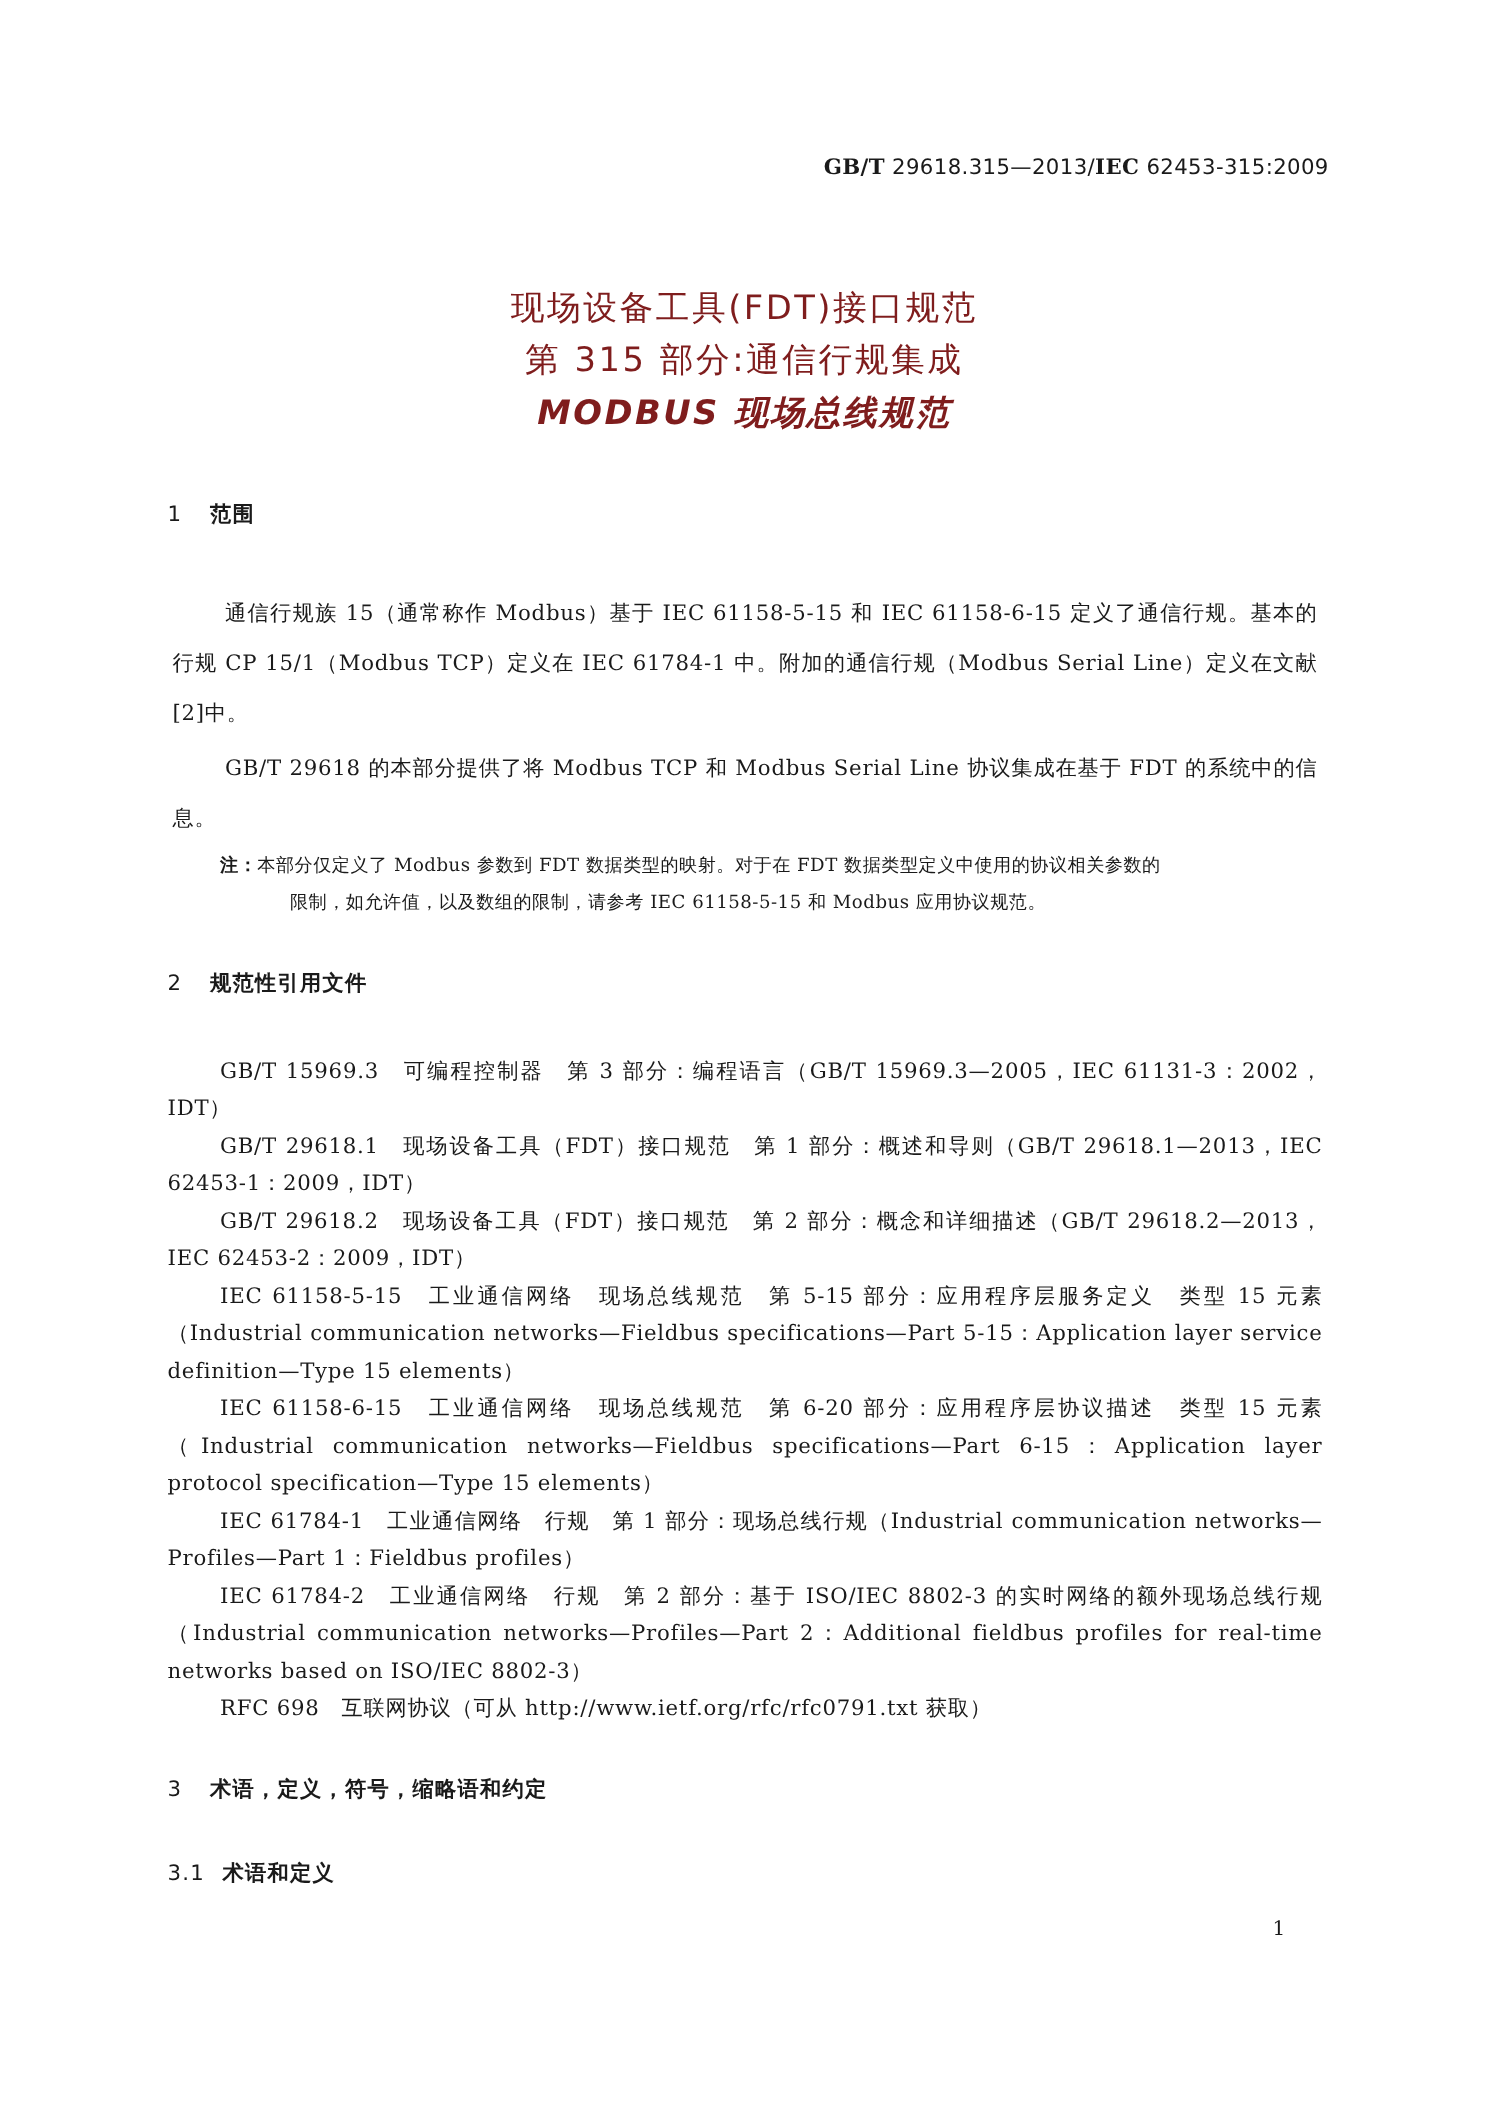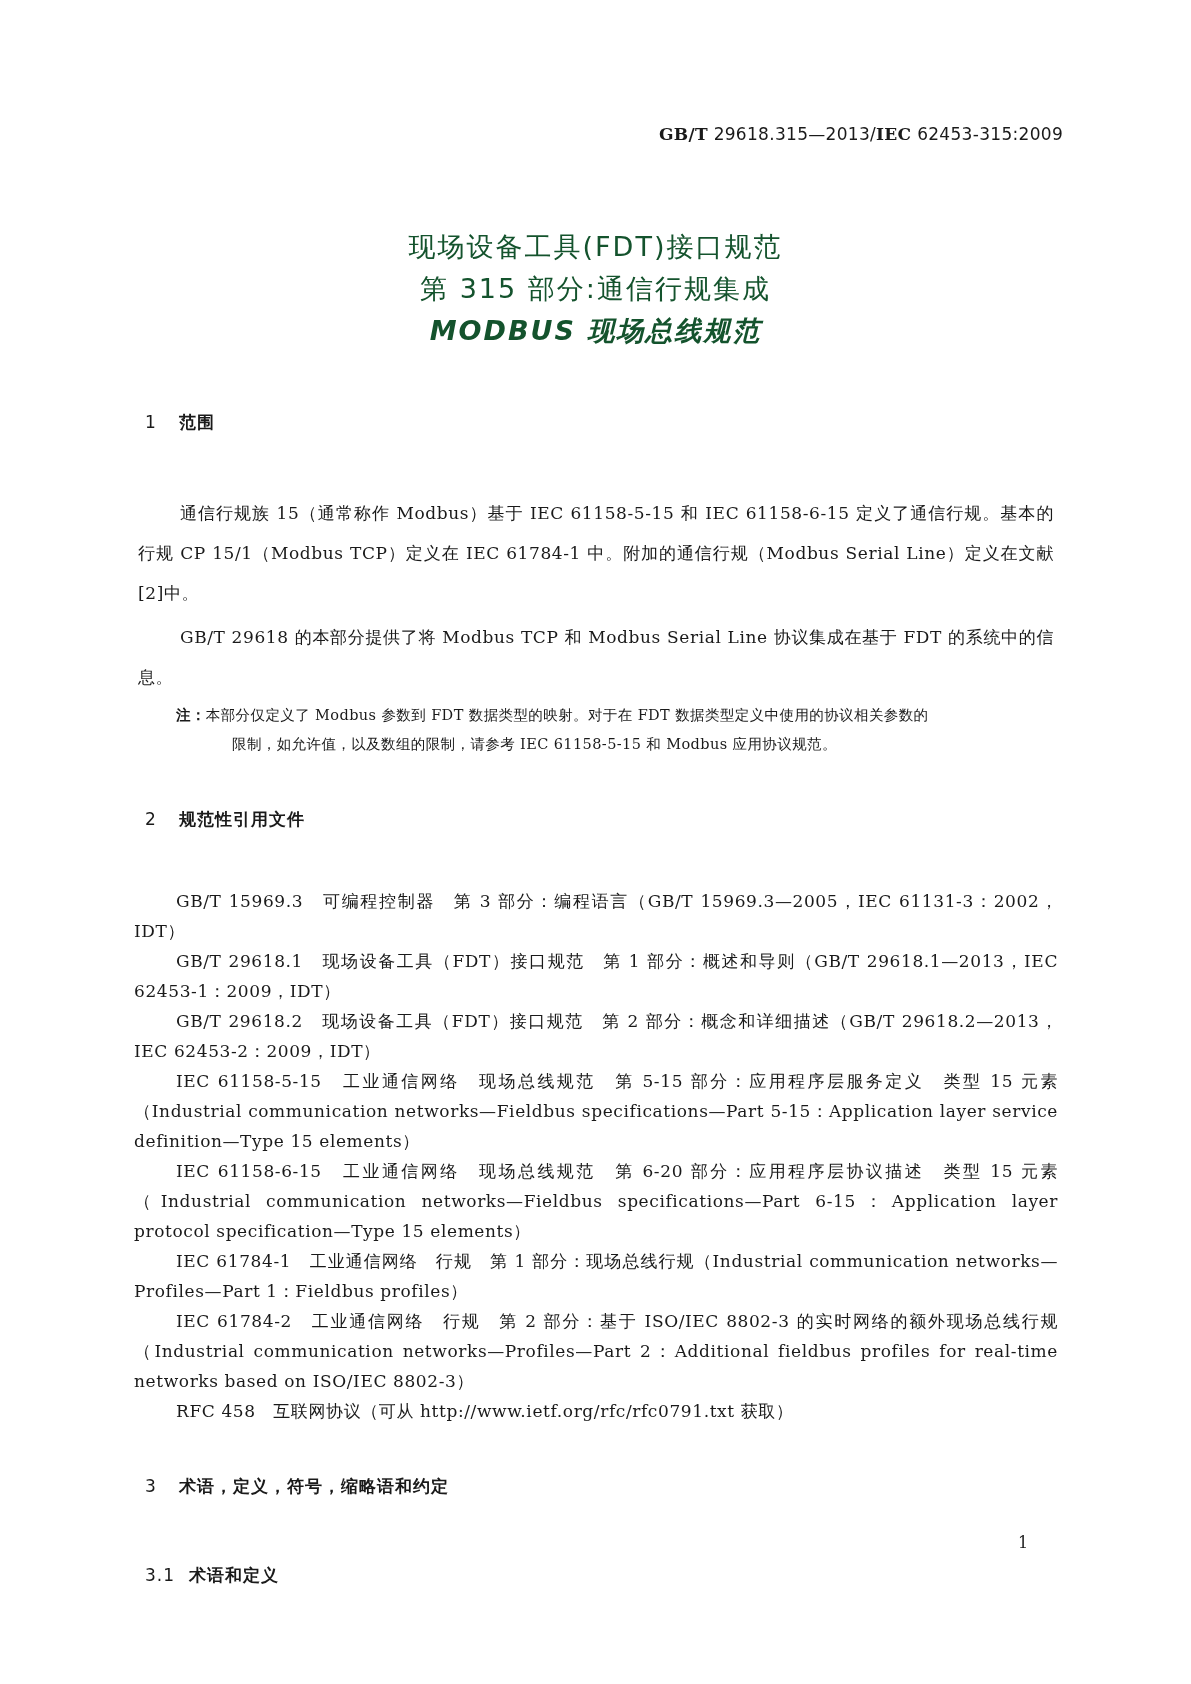--- a/index.html
+++ b/index.html
@@ -4,25 +4,25 @@
 <style>
   html, body { margin: 0; padding: 0; background: #ffffff; }
   body { width: 1191px; height: 1684px; position: relative; overflow: hidden;
          font-family: "DejaVu Serif", "Liberation Serif", serif; color: #1a1a1a; }
   .page { position: absolute; left: 0; top: 0; width: 1191px; height: 1184px; }
   .std-number { position: absolute; right: 128px; top: 124px; font-size: 17px;
                 font-family: "DejaVu Sans", "Liberation Sans", sans-serif; letter-spacing: 0.3px; }
   .std-number b { font-family: "DejaVu Serif", "Liberation Serif", serif; font-weight: bold; }
   .title-block { position: absolute; left: 0; width: 1191px; top: 226px; text-align: center; }
   .title-line { font-family: "DejaVu Sans", "Liberation Sans", sans-serif; font-size: 27px;
-                line-height: 42px; letter-spacing: 2px; color: #14532d; }
+                line-height: 42px; letter-spacing: 2px; color: #7f1d1d; }
   .title-line.bold { font-weight: bold; font-style: italic; }
   .content { position: absolute; left: 134px; width: 924px; top: 400px; }
   .h1 { font-family: "DejaVu Sans", "Liberation Sans", sans-serif; font-size: 17px; font-weight: bold;
-        margin: 11px; letter-spacing: 1px; }
+        margin: 0; letter-spacing: 1px; }
   .h1 .num { display: inline-block; width: 34px; font-weight: normal; }
   .h2 .num { width: 44px; }
   .para { font-size: 17px; line-height: 40px; text-indent: 42px; margin: 4px;
           text-align: justify; letter-spacing: 0.6px; }
   .ref { font-size: 17px; line-height: 30px; text-indent: 42px; margin: 0;
          text-align: justify; letter-spacing: 0.6px; }
   .note { font-size: 14.5px; line-height: 29px; margin: 0 0 0 42px; padding-left: 0;
           text-indent: 0; text-align: justify; letter-spacing: 0.4px; }
   .note .label { font-family: "DejaVu Sans", "Liberation Sans", sans-serif; font-weight: bold; }
   .note .cont { display: block; padding-left: 56px; }
@@ -63,21 +63,21 @@
       <span class="num">2</span><span>规范性引用文件</span>
     </div>
     <div class="gap-a"></div>
     <p class="ref">GB/T 15969.3　可编程控制器　第 3 部分：编程语言（GB/T 15969.3—2005，IEC 61131-3：2002，IDT）</p>
     <p class="ref">GB/T 29618.1　现场设备工具（FDT）接口规范　第 1 部分：概述和导则（GB/T 29618.1—2013，IEC 62453-1：2009，IDT）</p>
     <p class="ref">GB/T 29618.2　现场设备工具（FDT）接口规范　第 2 部分：概念和详细描述（GB/T 29618.2—2013，IEC 62453-2：2009，IDT）</p>
     <p class="ref">IEC 61158-5-15　工业通信网络　现场总线规范　第 5-15 部分：应用程序层服务定义　类型 15 元素（Industrial communication networks—Fieldbus specifications—Part 5-15：Application layer service definition—Type 15 elements）</p>
     <p class="ref">IEC 61158-6-15　工业通信网络　现场总线规范　第 6-20 部分：应用程序层协议描述　类型 15 元素（Industrial communication networks—Fieldbus specifications—Part 6-15：Application layer protocol specification—Type 15 elements）</p>
     <p class="ref">IEC 61784-1　工业通信网络　行规　第 1 部分：现场总线行规（Industrial communication networks—Profiles—Part 1：Fieldbus profiles）</p>
     <p class="ref">IEC 61784-2　工业通信网络　行规　第 2 部分：基于 ISO/IEC 8802-3 的实时网络的额外现场总线行规（Industrial communication networks—Profiles—Part 2：Additional fieldbus profiles for real-time networks based on ISO/IEC 8802-3）</p>
-    <p class="ref">RFC 458　互联网协议（可从 http://www.ietf.org/rfc/rfc0791.txt 获取）</p>
+    <p class="ref">RFC 698　互联网协议（可从 http://www.ietf.org/rfc/rfc0791.txt 获取）</p>
 
     <div class="gap-b"></div>
 
     <div class="h1">
       <span class="num">3</span><span>术语，定义，符号，缩略语和约定</span>
     </div>
     <div class="gap-a"></div>
 
     <div class="h1 h2">
       <span class="num">3.1</span><span>术语和定义</span>

